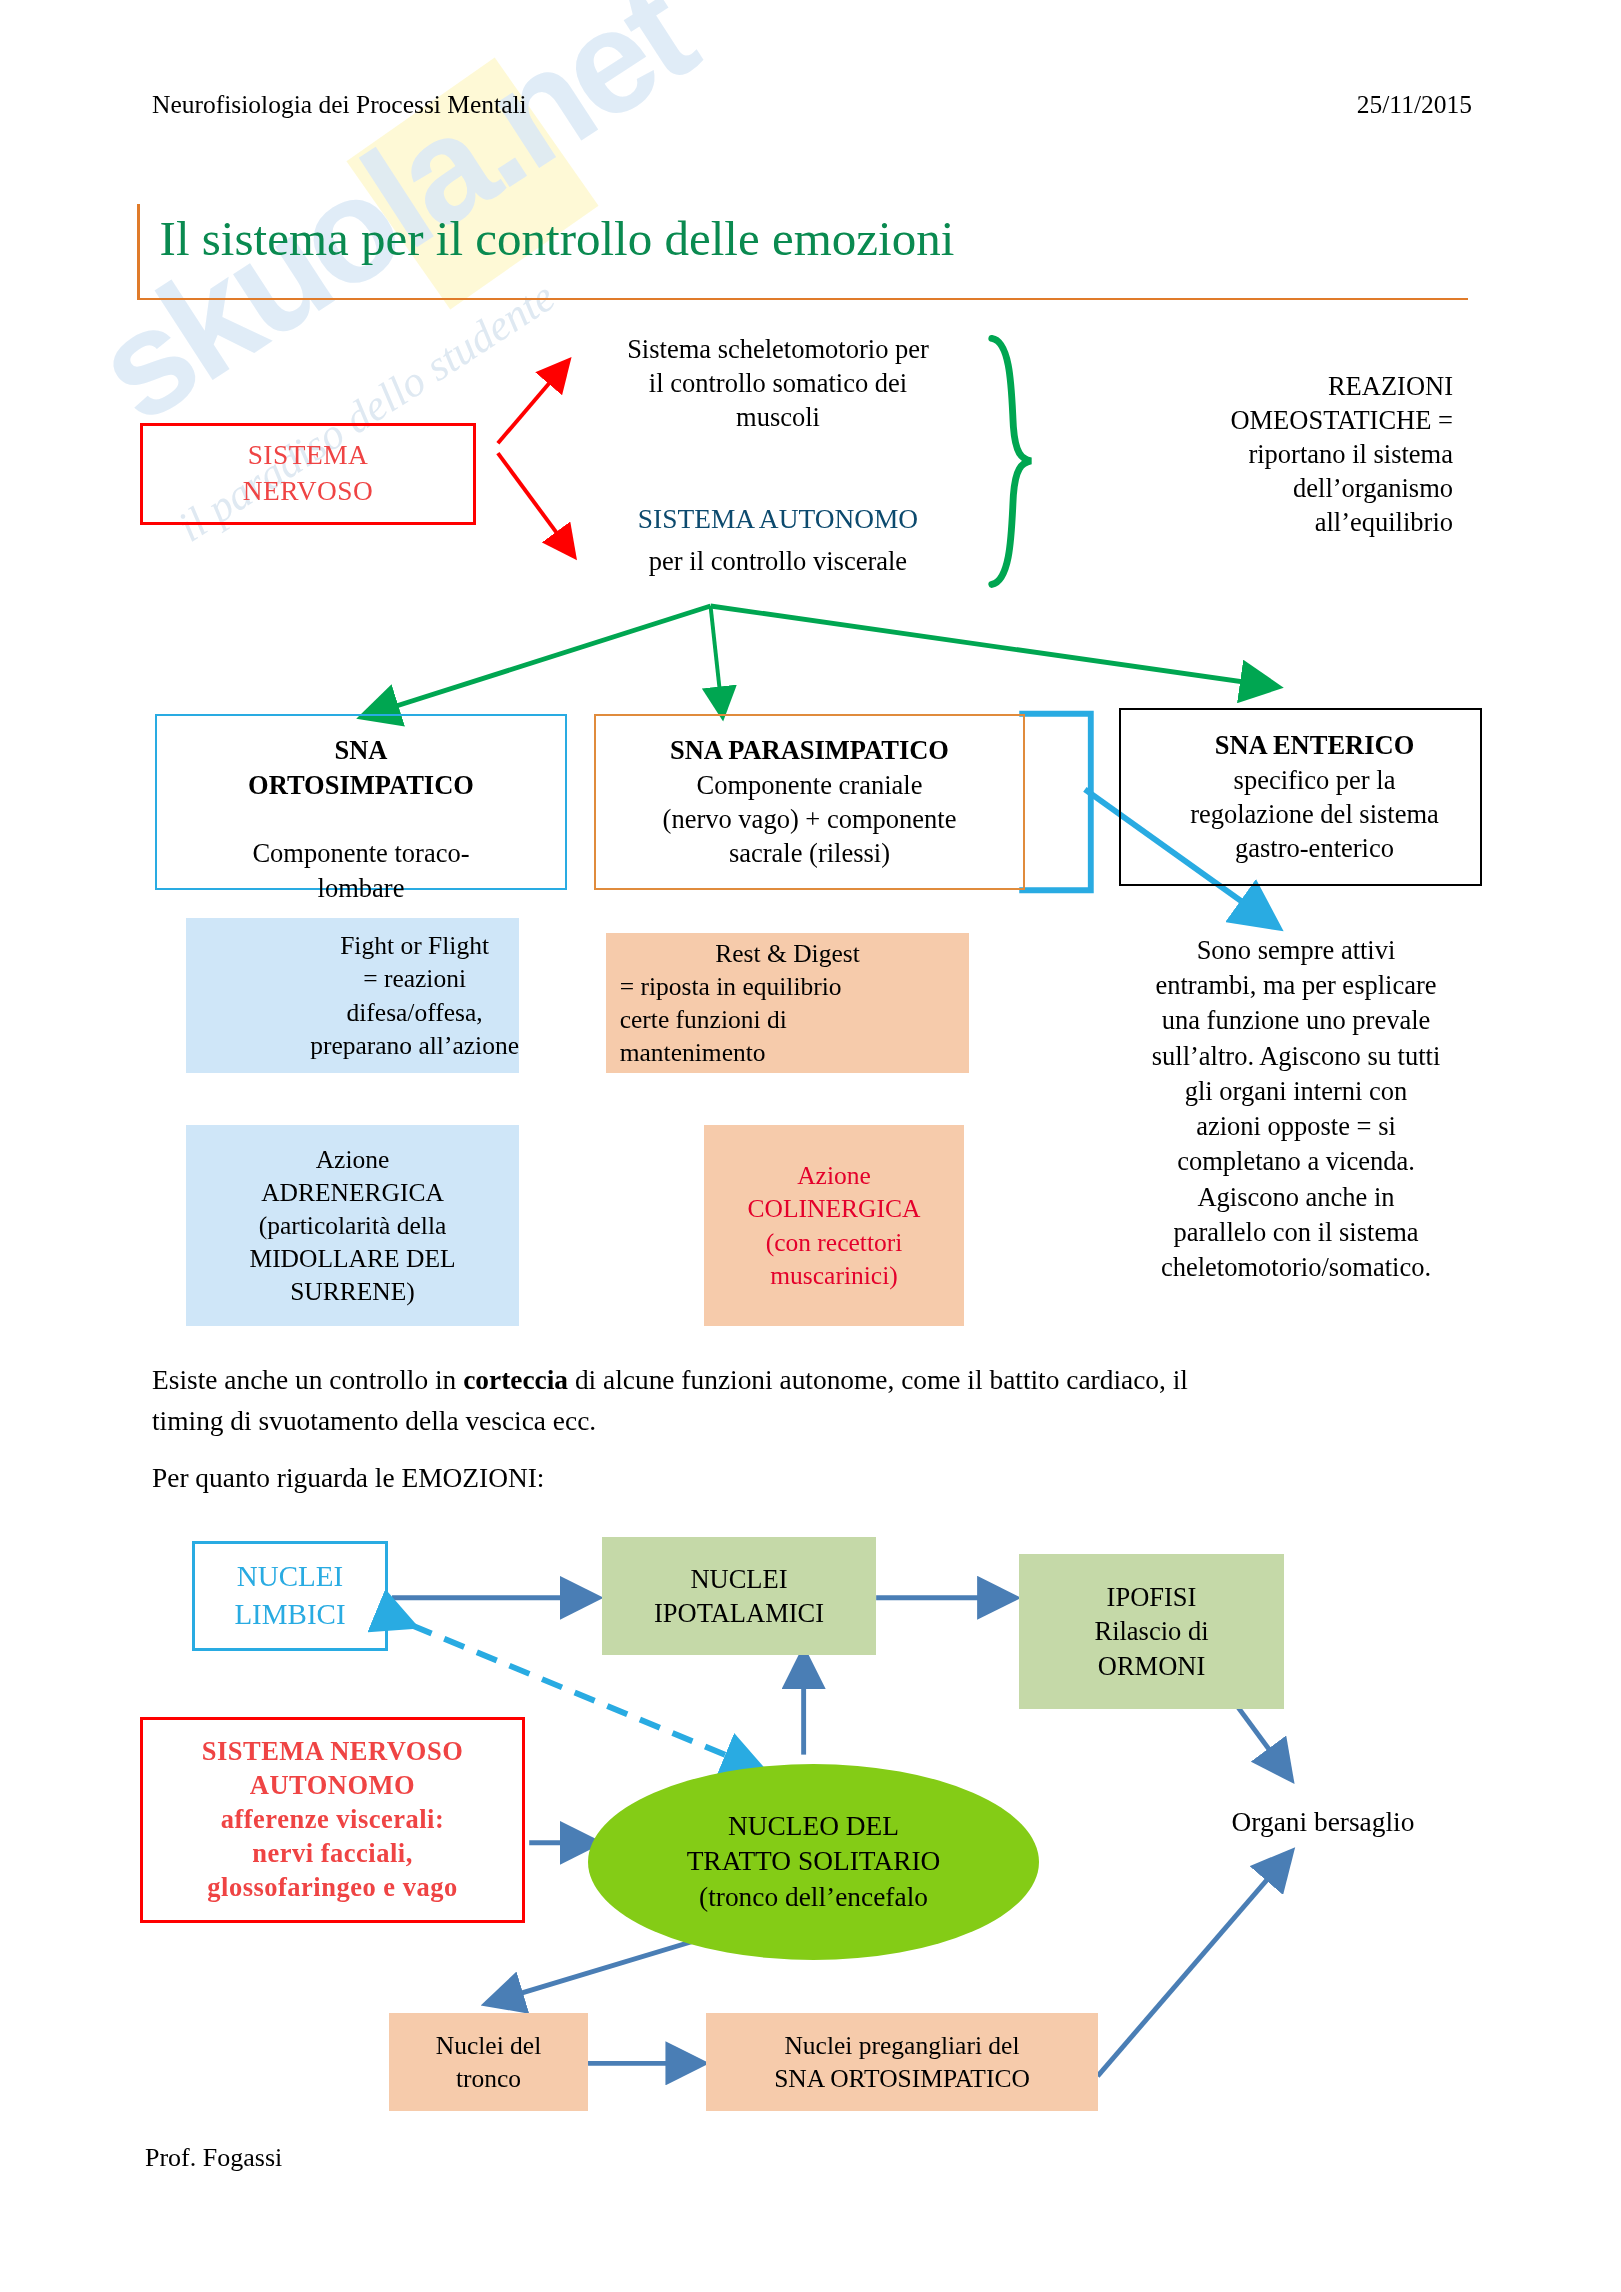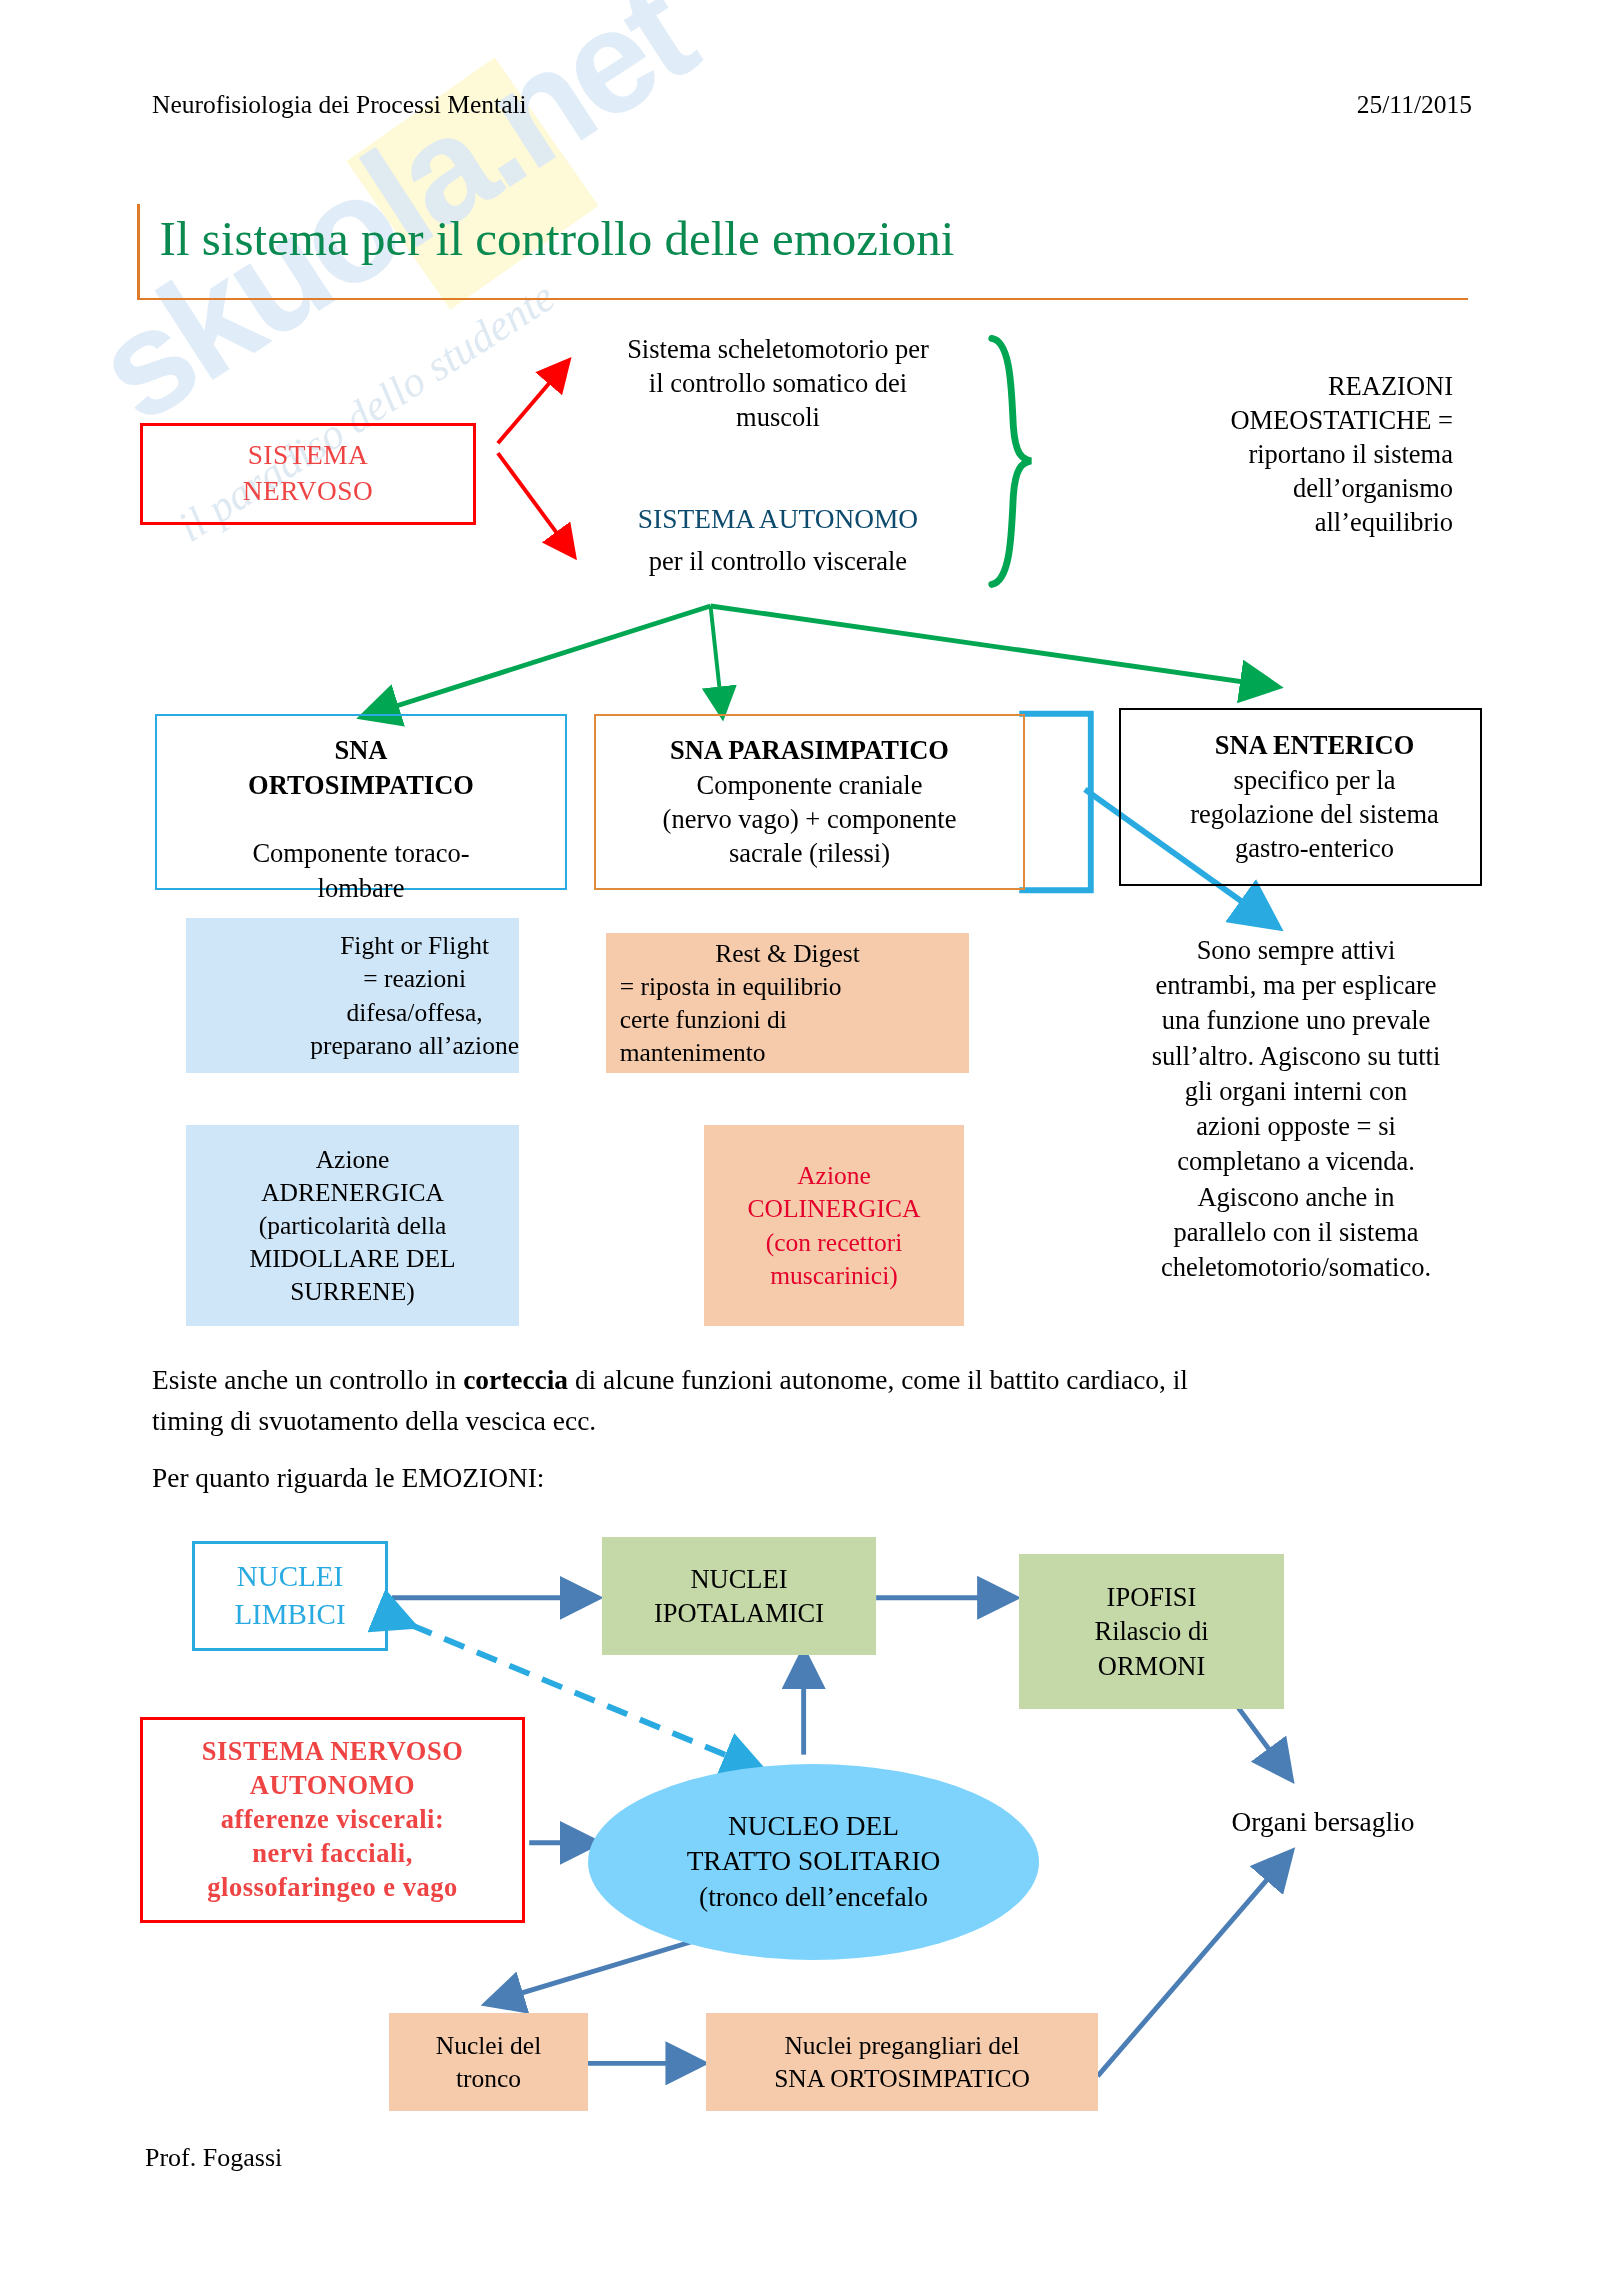--- a/index.html
+++ b/index.html
@@ -39,21 +39,21 @@
        justify-content:center;text-align:center;line-height:1.3;}
 
   .b-red{border:3.9px solid #f00;color:#ef4444;font-size:27.4px;letter-spacing:0.5px;}
   .b-blue{border:2.9px solid #29ABE2;font-size:26.5px;}
   .b-orange{border:2.9px solid #E08B3C;font-size:26.5px;}
   .b-black{border:2.9px solid #000;font-size:26.5px;}
 
   .fill-blue{background:#cfe6f8;font-size:25.5px;}
   .fill-peach{background:#f6cbab;font-size:25.5px;}
   .fill-green{background:#c5d9a8;font-size:26.5px;}
-  .fill-yellow{background:#7dd3fc;align-items:center;}
+  .fill-yellow{background:#84cc16;align-items:center;}
 
   .ellipse{border-radius:50%;}
 
   svg.ovl{position:absolute;left:0;top:0;width:1621px;height:2293px;
           pointer-events:none;overflow:visible;}
 
   .para{position:absolute;font-size:27.4px;line-height:1.5;}
   .bold{font-weight:bold;}
 
   .cyan-txt{color:#29ABE2;}

